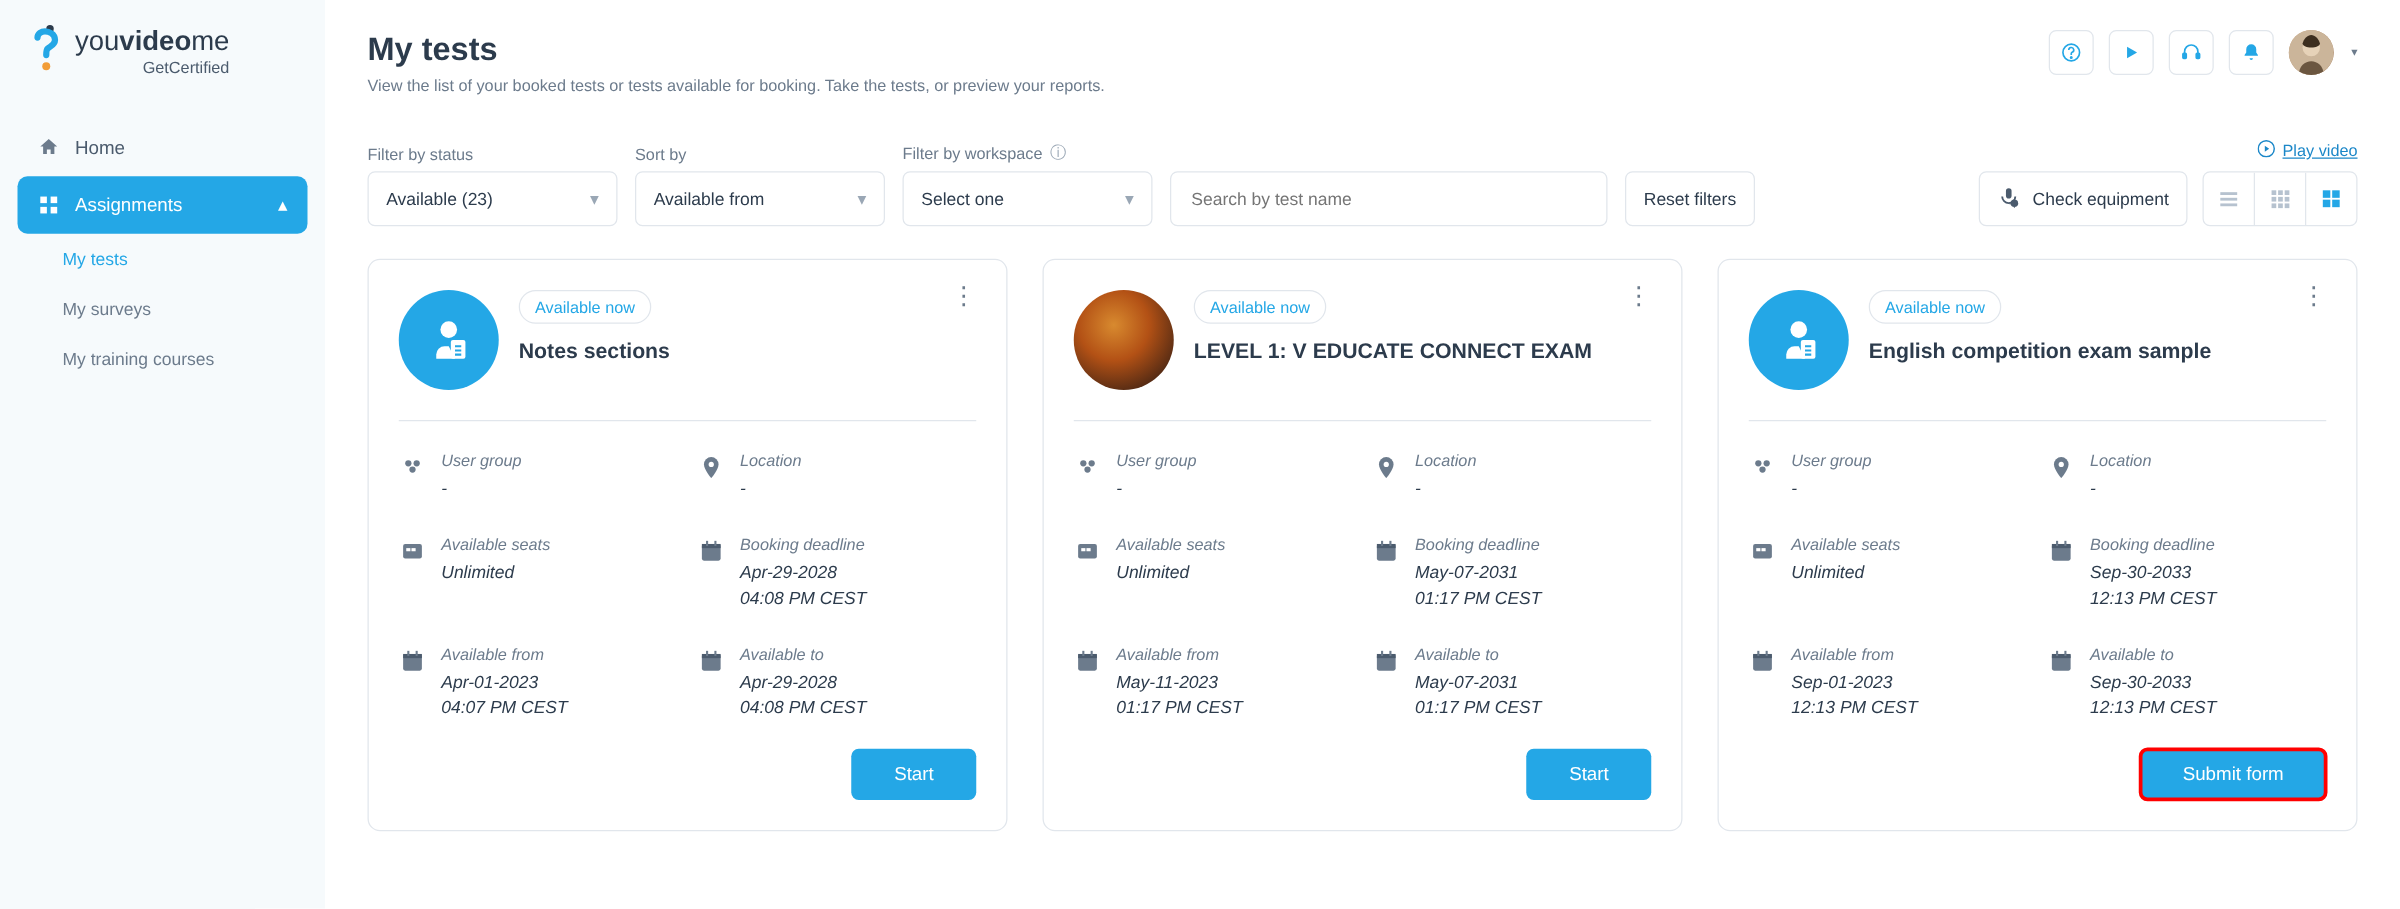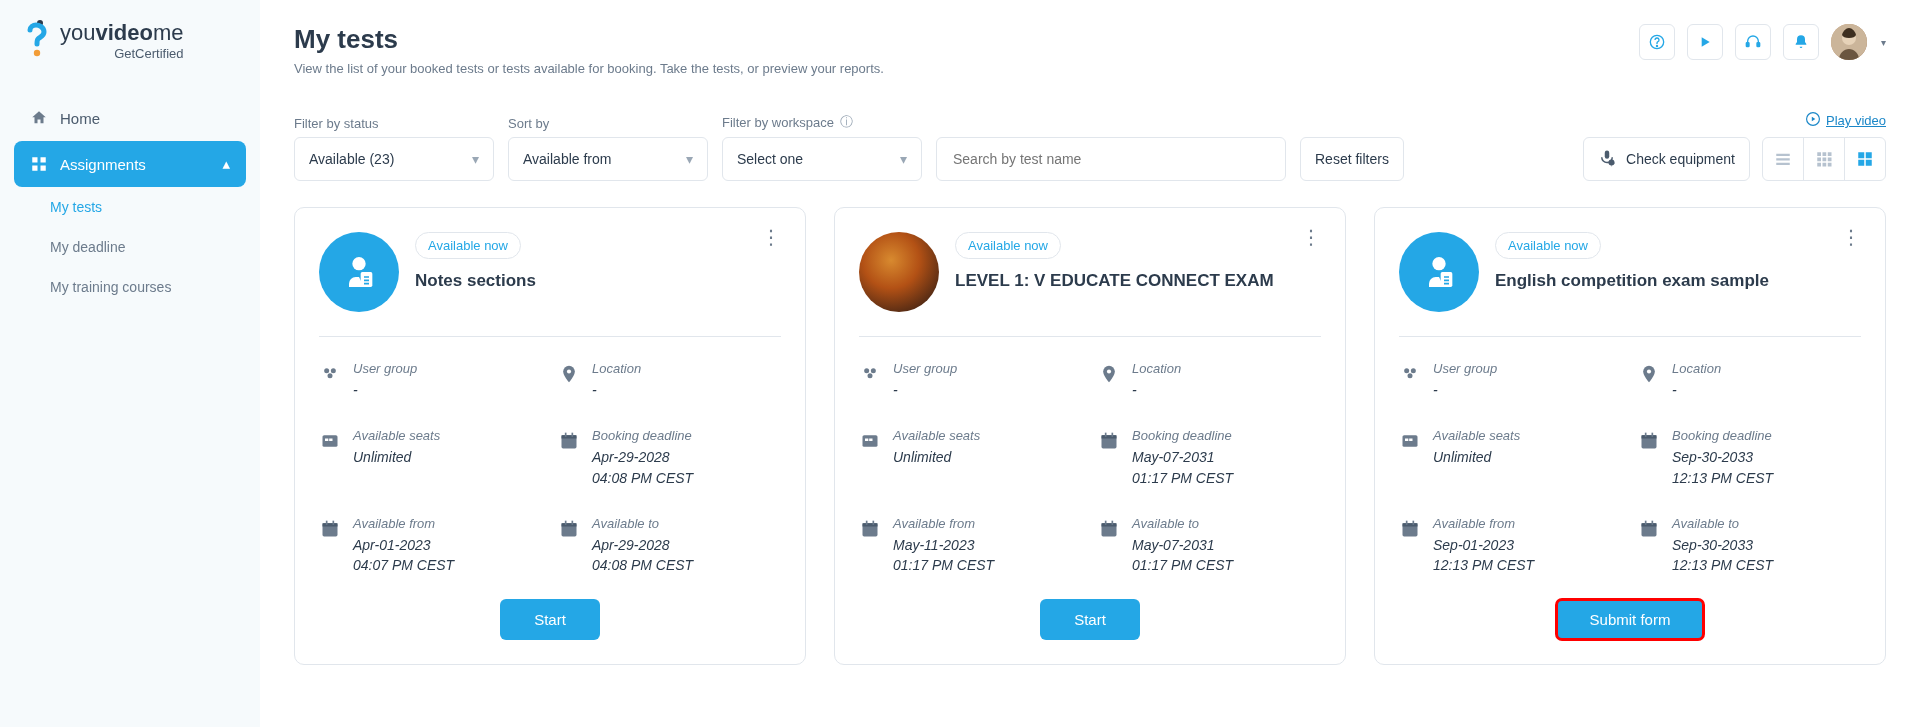--- a/index.html
+++ b/index.html
@@ -66,21 +66,21 @@
   .card-icon.image{background:radial-gradient(circle at 40% 35%, #d88a2f 0%, #b35115 40%, #5a2d14 75%, #2c1409 100%);}
   .badge{display:inline-block;padding:5px 12px;border:1px solid var(--border);border-radius:16px;font-size:13px;color:var(--accent);margin-bottom:10px;}
   .card-title{font-size:17px;font-weight:600;color:#2c3b4c;margin-top:2px;}
   .kebab{position:absolute;right:0;top:0;color:#6c7b8c;cursor:pointer;font-size:20px;line-height:10px;}
   .divider{border:none;border-top:1px solid var(--border);margin:24px 0;}
   .info-grid{display:grid;grid-template-columns:1fr 1fr;row-gap:28px;column-gap:16px;font-style:italic;}
   .info-cell{display:flex;gap:12px;}
   .info-icon{width:22px;height:22px;color:#6c7b8c;display:flex;align-items:center;justify-content:center;flex-shrink:0;margin-top:2px;}
   .info-label{font-size:13px;color:var(--muted);margin-bottom:4px;}
   .info-value{font-size:14px;color:#2c3b4c;line-height:1.45;}
-  .card-footer{margin-top:24px;display:flex;justify-content:center;}
+  .card-footer{margin-top:24px;display:flex;justify-content:flex-end;}
   .primary-btn{background:var(--accent);color:#fff;border:none;border-radius:6px;padding:12px 34px;font-size:15px;cursor:pointer;}
   .primary-btn.highlighted{outline:3px solid var(--highlight);outline-offset:-2px;}
 </style>
 </head>
 <body>
 
 <div class="sidebar">
   <div class="logo">
     <span class="logo-mark">
       <svg viewBox="0 0 28 38">
@@ -113,21 +113,21 @@
             <rect x="3" y="14" width="7" height="7"></rect>
             <rect x="14" y="14" width="7" height="7"></rect>
           </svg>
         </span>
       <span>Assignments</span>
     </span>
     <span>▴</span>
   </div>
 
   <div class="nav-sub">My tests</div>
-  <div class="nav-sub muted">My deadline</div>
+  <div class="nav-sub muted">My surveys</div>
   <div class="nav-sub muted">My training courses</div>
 </div>
 
 <div class="main">
   <div class="header-row">
     <div>
       <h1>My tests</h1>
       <div class="subtitle">View the list of your booked tests or tests available for booking. Take the tests, or preview your reports.</div>
     </div>
     <div class="top-actions">

